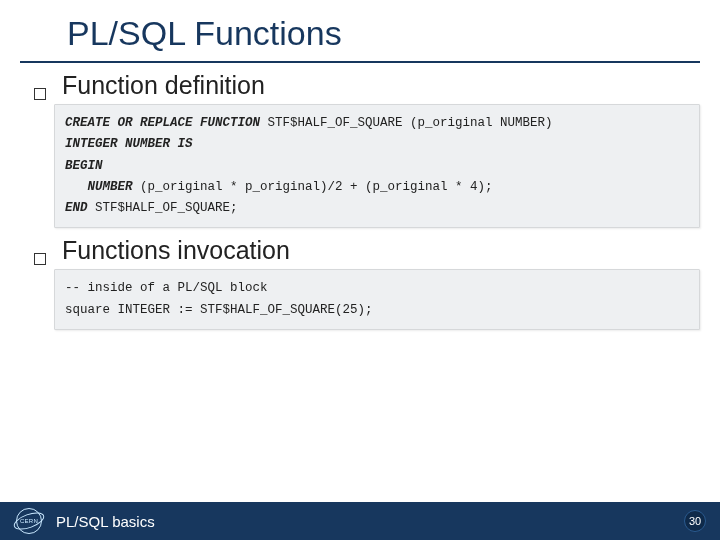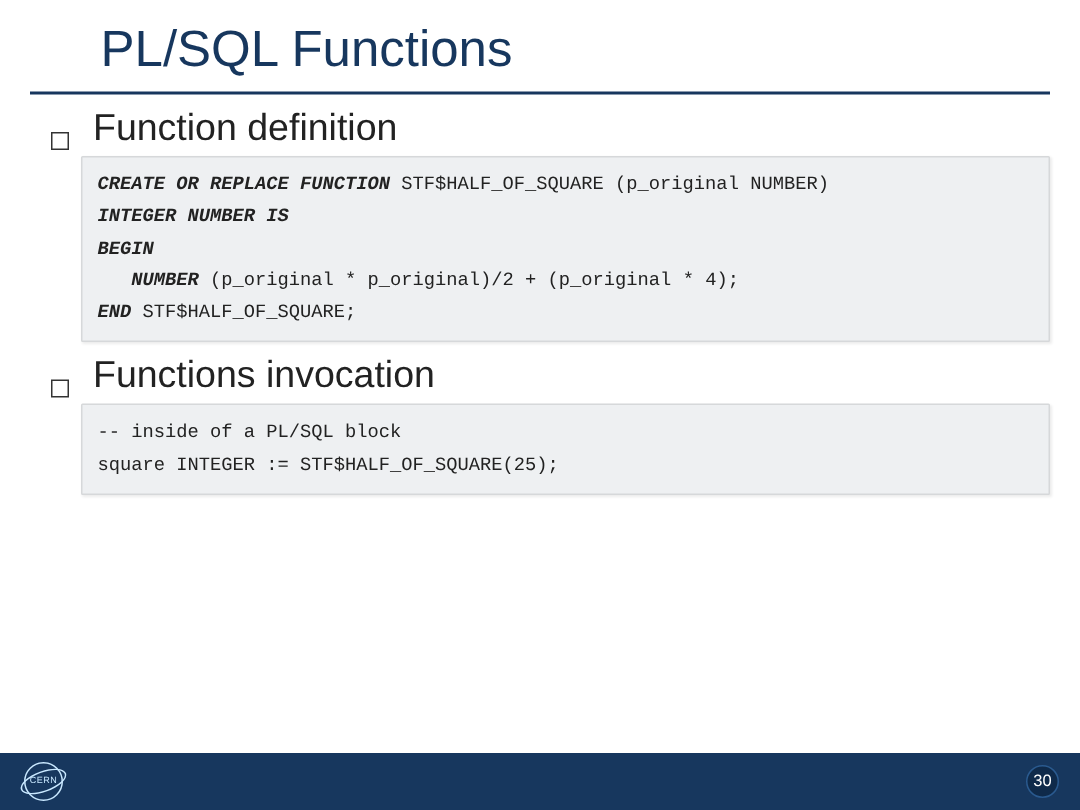--- a/index.html
+++ b/index.html
@@ -49,15 +49,16 @@
       <div class="codebox">-- inside of a PL/SQL block
 square INTEGER := STF$HALF_OF_SQUARE(25);</div>
     </div>
 
   </div>
 
   <div class="footer">
     <div class="logo">
         <span>CERN</span>
       </div>
+    <div class="footer-text">PL/SQL basics</div>
     <div class="pagenum">30</div>
   </div>
 </div>
 
 </body></html>

